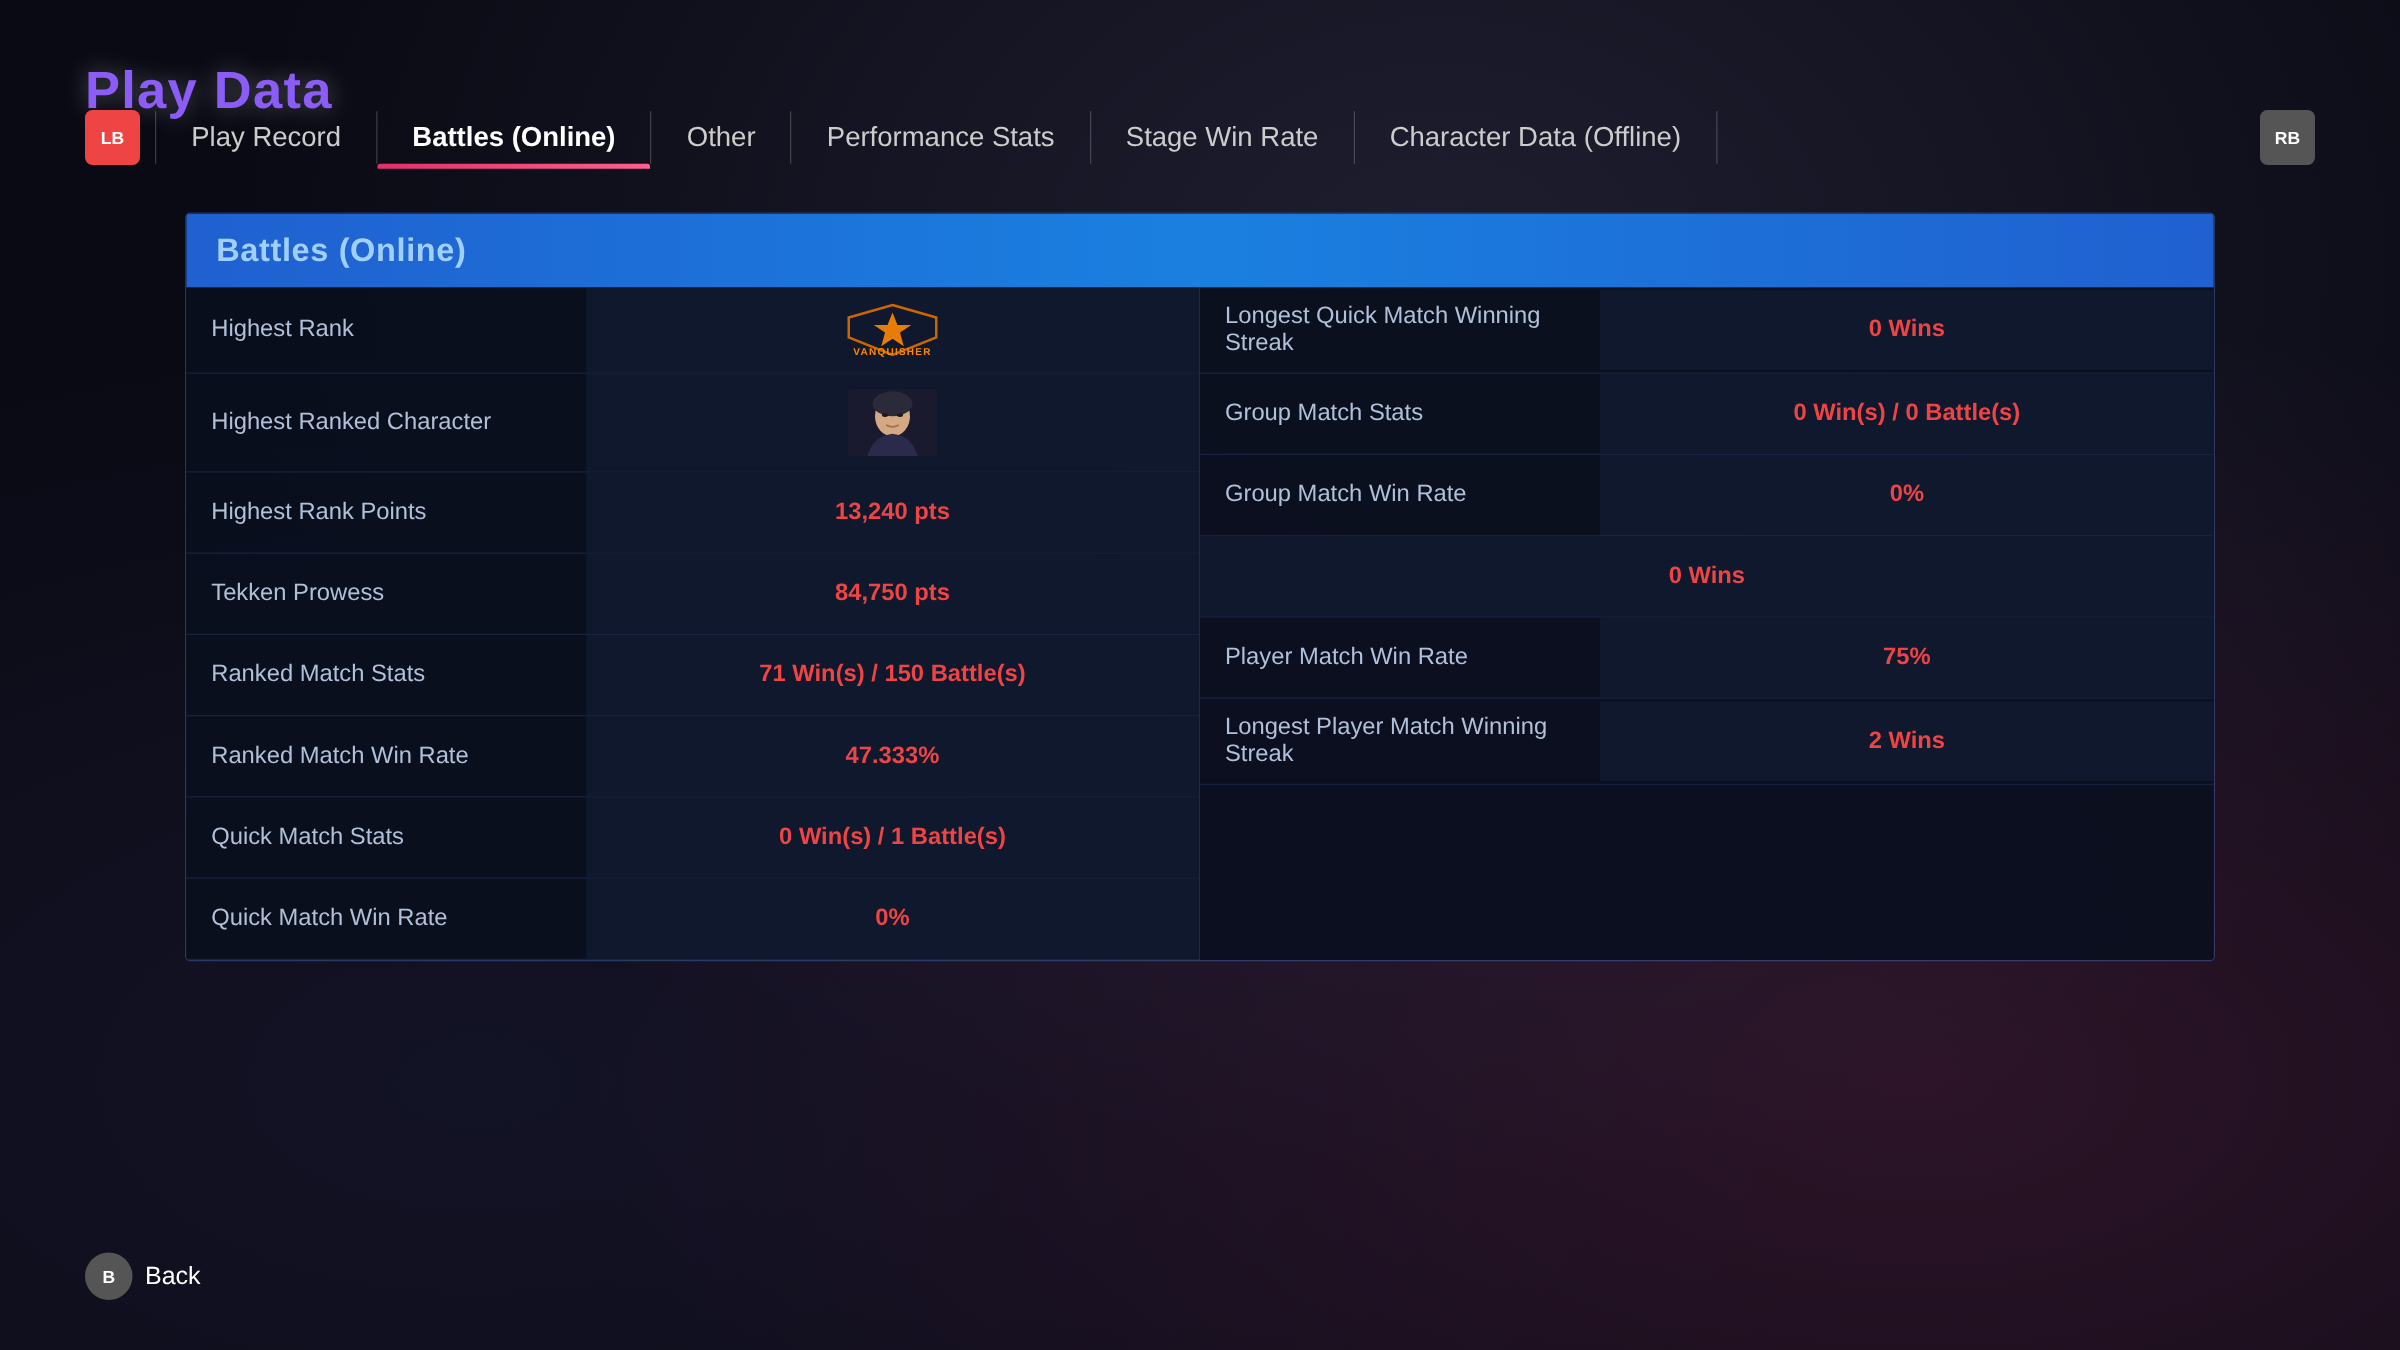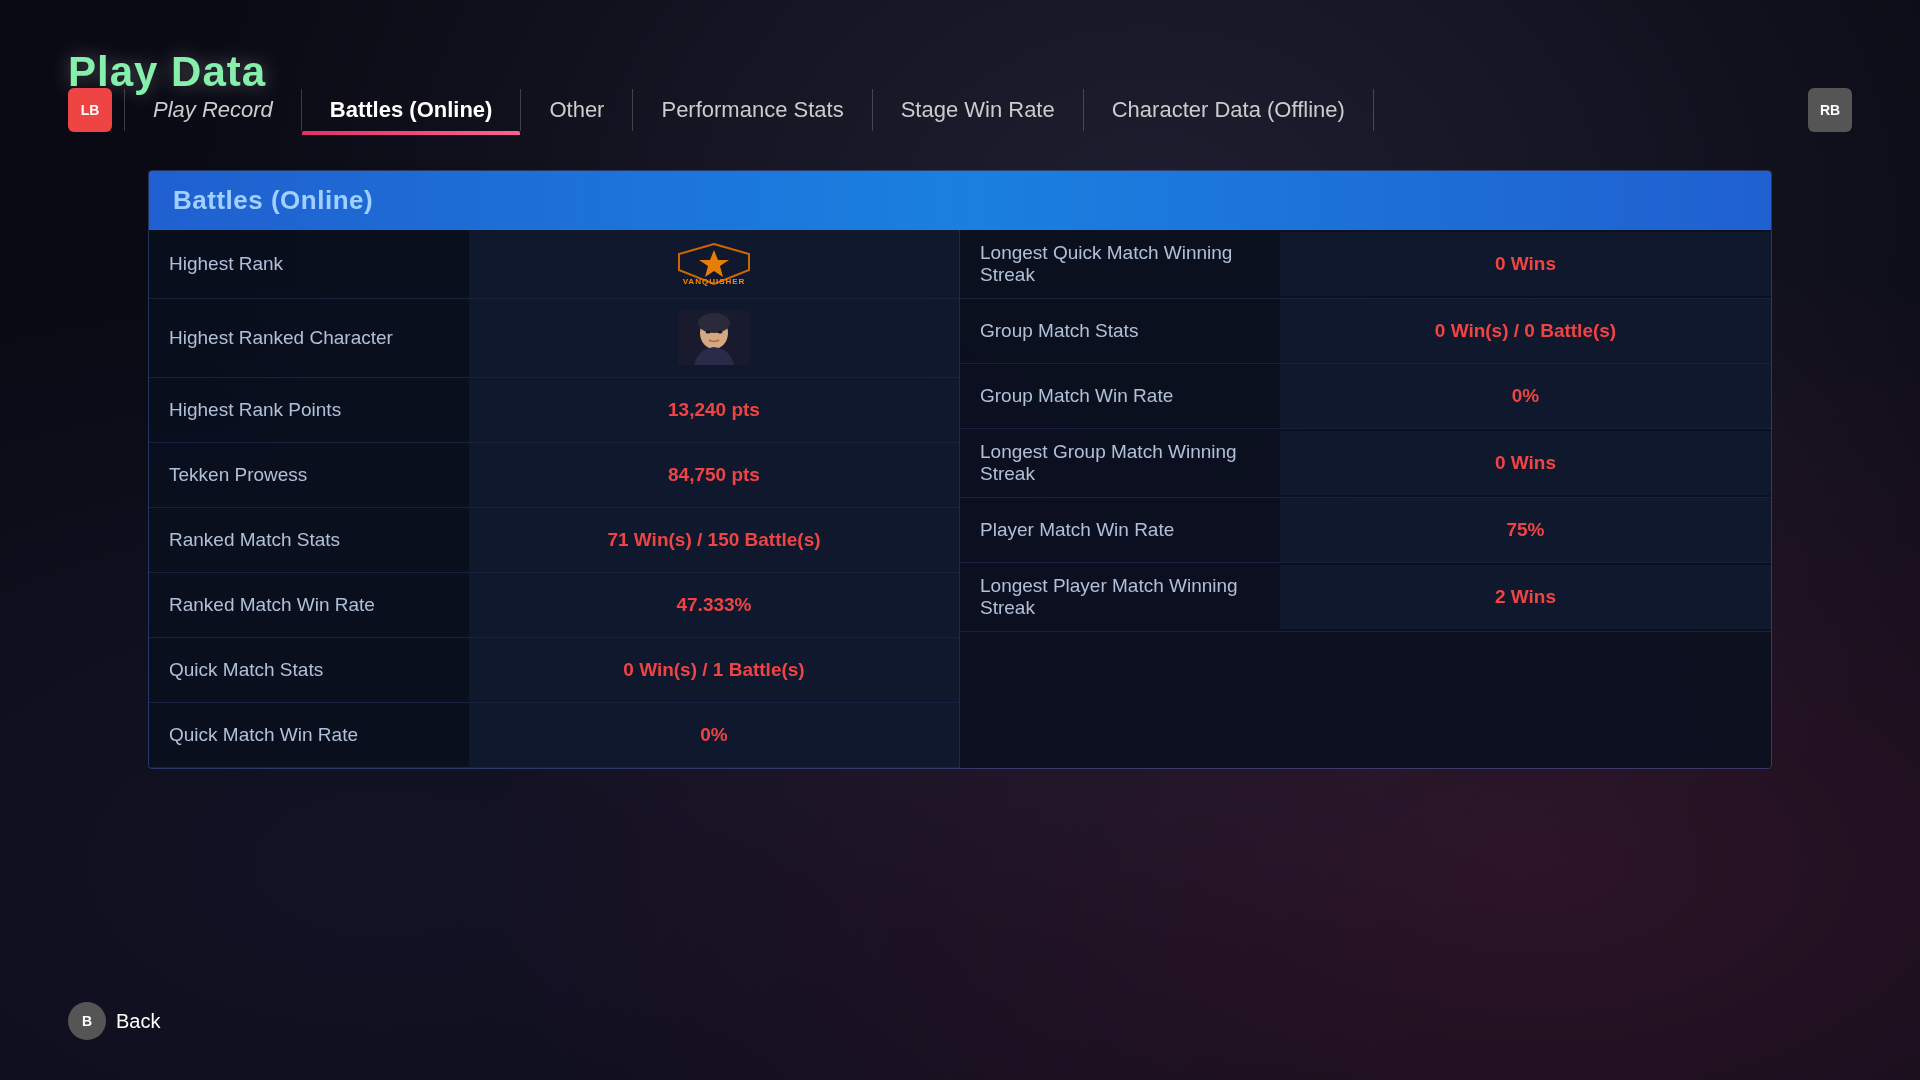--- a/index.html
+++ b/index.html
@@ -19,21 +19,21 @@
       background:
         radial-gradient(ellipse at 60% 20%, rgba(60,60,90,0.4) 0%, transparent 60%),
         radial-gradient(ellipse at 80% 80%, rgba(80,30,60,0.5) 0%, transparent 50%),
         radial-gradient(ellipse at 20% 80%, rgba(40,40,80,0.3) 0%, transparent 50%);
     }
 
     .page-title {
       position: absolute;
       top: 48px;
       left: 68px;
-      color: #86efac;
+      color: #8b5cf6;
       font-size: 42px;
       font-weight: 700;
       letter-spacing: 1px;
       text-shadow: 0 0 20px rgba(255,255,255,0.3);
     }
 
     .nav-bar {
       position: absolute;
       top: 88px;
       left: 68px;
@@ -85,21 +85,20 @@
       font-weight: 500;
       padding: 8px 28px;
       cursor: pointer;
       position: relative;
       white-space: nowrap;
       border-right: 1px solid rgba(255,255,255,0.2);
     }
 
     .nav-tab:first-child {
       border-left: 1px solid rgba(255,255,255,0.2);
-      font-style: italic;
     }
 
     .nav-tab.active {
       color: #ffffff;
       font-weight: 700;
     }
 
     .nav-tab.active::after {
       content: '';
       position: absolute;
@@ -288,21 +287,20 @@
           </div>
           <div class="stat-row">
             <div class="stat-label">Group Match Stats</div>
             <div class="stat-value">0 Win(s) / 0 Battle(s)</div>
           </div>
           <div class="stat-row">
             <div class="stat-label">Group Match Win Rate</div>
             <div class="stat-value">0%</div>
           </div>
           <div class="stat-row">
-            <div class="stat-label">Longest Group Match Winning Streak</div>
             <div class="stat-value">0 Wins</div>
           </div>
           <div class="stat-row">
             <div class="stat-label">Player Match Win Rate</div>
             <div class="stat-value">75%</div>
           </div>
           <div class="stat-row">
             <div class="stat-label">Longest Player Match Winning Streak</div>
             <div class="stat-value">2 Wins</div>
           </div>

